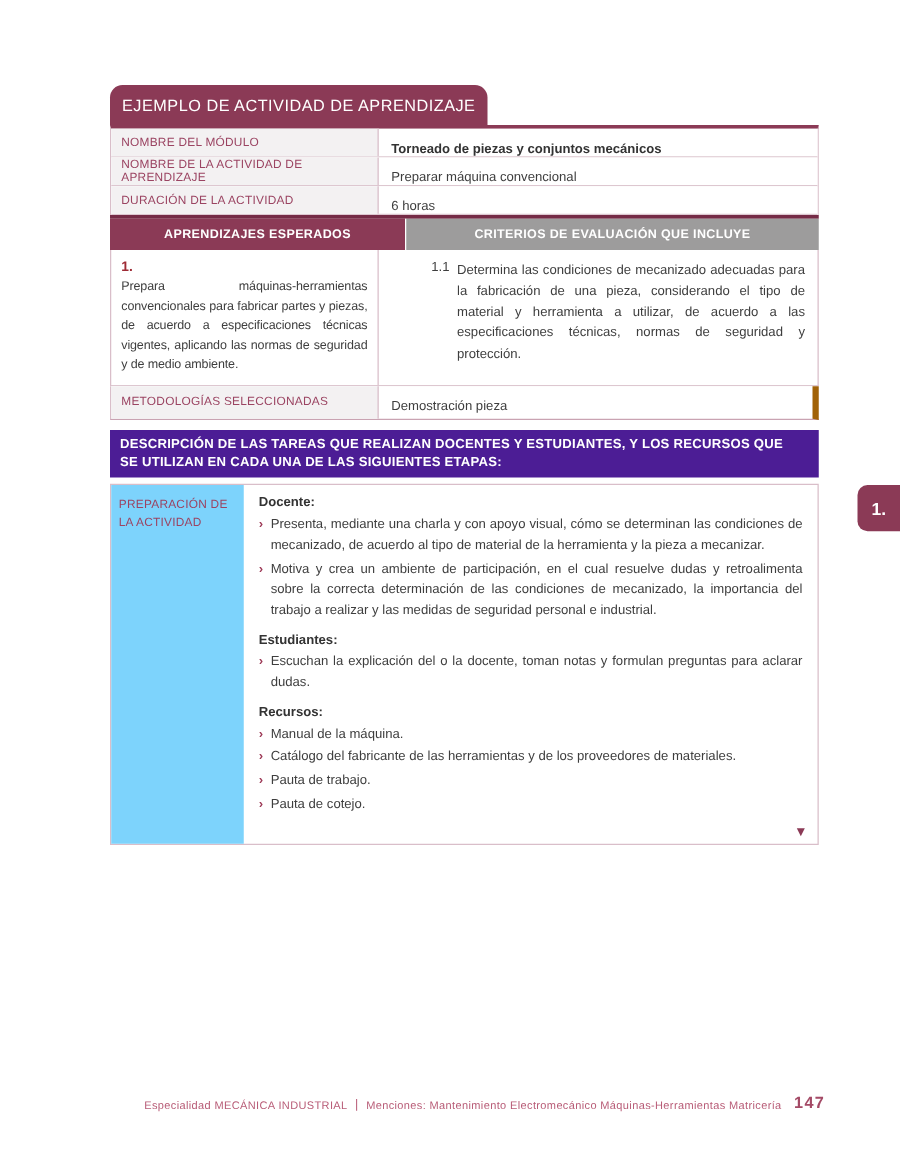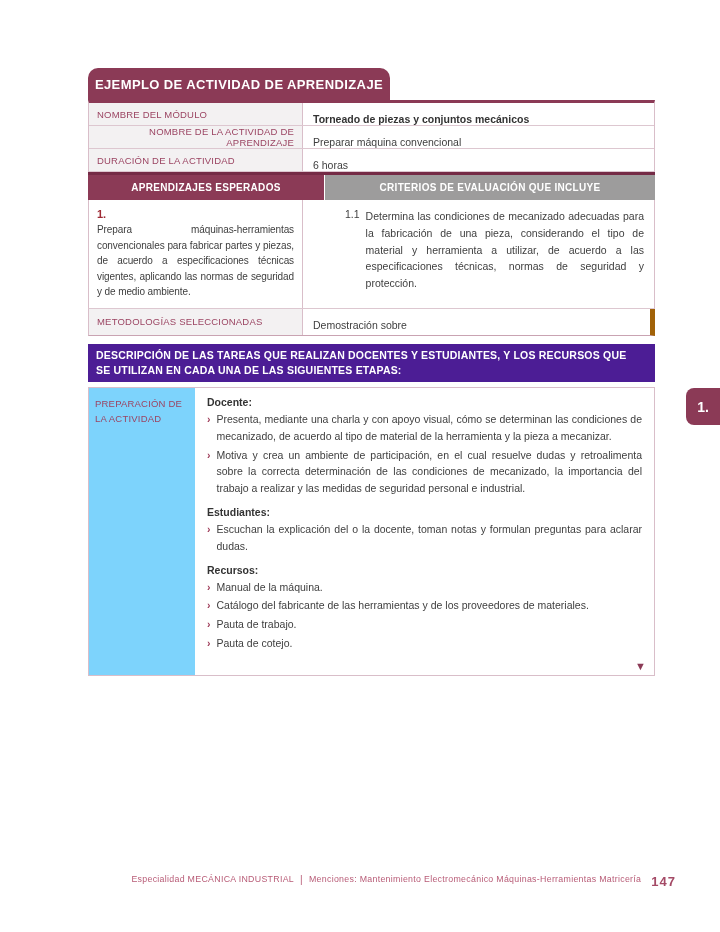--- a/index.html
+++ b/index.html
@@ -7,25 +7,25 @@
   body { font-family:"Liberation Sans", sans-serif; }
   .page {
     position:relative; width:720px; height:932px; background:#ffffff;
     overflow:hidden;
   }
   
   .title-tab {
     position:absolute; left:88px; top:68px; width:302px; height:32px;
     background:#8b3a56; color:#ffffff; border-radius:10px 10px 0 0;
     display:flex; align-items:center; justify-content:center;
-    font-size:13px; font-weight:bold; letter-spacing:0.4px;
+    font-size:13px; font-weight:normal; letter-spacing:0.4px;
   }
   
   .doc { position:absolute; left:88px; top:100px; width:567px; }
-  .info-table { border-top:3px solid #8b3a56; border-left:1px solid #d9bec9; border-right:1px solid #d9bec9;text-align:right; }
+  .info-table { border-top:3px solid #8b3a56; border-left:1px solid #d9bec9; border-right:1px solid #d9bec9; }
   .irow { display:flex; height:23px; border-bottom:1px solid #ddc7d0; background:#fff; }
   .ilabel {
     width:214px; background:#f3f1f2; color:#9b4462; font-size:9.5px;
     display:flex; align-items:center; padding:0 8px; border-right:1px solid #d9bec9;
     letter-spacing:0.2px; flex-shrink:0;
   }
   .ival { flex:1; display:flex; align-items:center; padding:16px 10px; font-size:10.5px; color:#3e3e3e; }
   .ival.bold { font-weight:bold; color:#333; }
   
   .lt-header { display:flex; height:28px; border-top:3px solid #752b46; }
@@ -74,22 +74,22 @@
   }
   
   .side-tab {
     position:absolute; right:0; top:388px; width:34px; height:37px;
     background:#8b3a56; color:#fff; border-radius:8px 0 0 8px;
     display:flex; align-items:center; justify-content:center;
     font-size:14px; font-weight:bold;
   }
   
   .footer {
-    position:absolute; left:104px; top:874px; width:572px;
-    display:flex; align-items:flex-start; justify-content:flex-end; gap:6px;
+    position:absolute; left:88px; top:874px; width:572px;
+    display:flex; align-items:flex-end; justify-content:flex-end; gap:6px;
     color:#b85c77; font-size:8.8px; letter-spacing:0.3px; white-space:nowrap;
   }
   .footer .sep { color:#b85c77; font-size:10px; }
   .footer .pagenum { color:#a44a66; font-size:13px; font-weight:bold; letter-spacing:1px; margin-left:4px; }
 </style>
 </head>
 <body>
 
 <div class="page">
 
@@ -123,21 +123,21 @@
         <div class="oa-text">Prepara máquinas-herramientas convencionales para fabricar partes y piezas, de acuerdo a especificaciones técnicas vigentes, aplicando las normas de seguridad y de medio ambiente.</div>
       </div>
       <div class="lt-cell-right">
         <span class="crit-num">1.1</span>
         <span class="crit-text">Determina las condiciones de mecanizado adecuadas para la fabricación de una pieza, considerando el tipo de material y herramienta a utilizar, de acuerdo a las especificaciones técnicas, normas de seguridad y protección.</span>
       </div>
     </div>
 
     <div class="irow meth">
       <div class="ilabel">METODOLOGÍAS SELECCIONADAS</div>
-      <div class="ival">Demostración sobre</div>
+      <div class="ival">Demostración pieza</div>
     </div>
 
     <div class="band">
       <span>DESCRIPCIÓN DE LAS TAREAS QUE REALIZAN DOCENTES Y ESTUDIANTES, Y LOS RECURSOS QUE SE UTILIZAN EN CADA UNA DE LAS SIGUIENTES ETAPAS:</span>
     </div>
 
     <div class="stage">
       <div class="stage-label">PREPARACIÓN DE LA ACTIVIDAD</div>
       <div class="stage-content">
 

